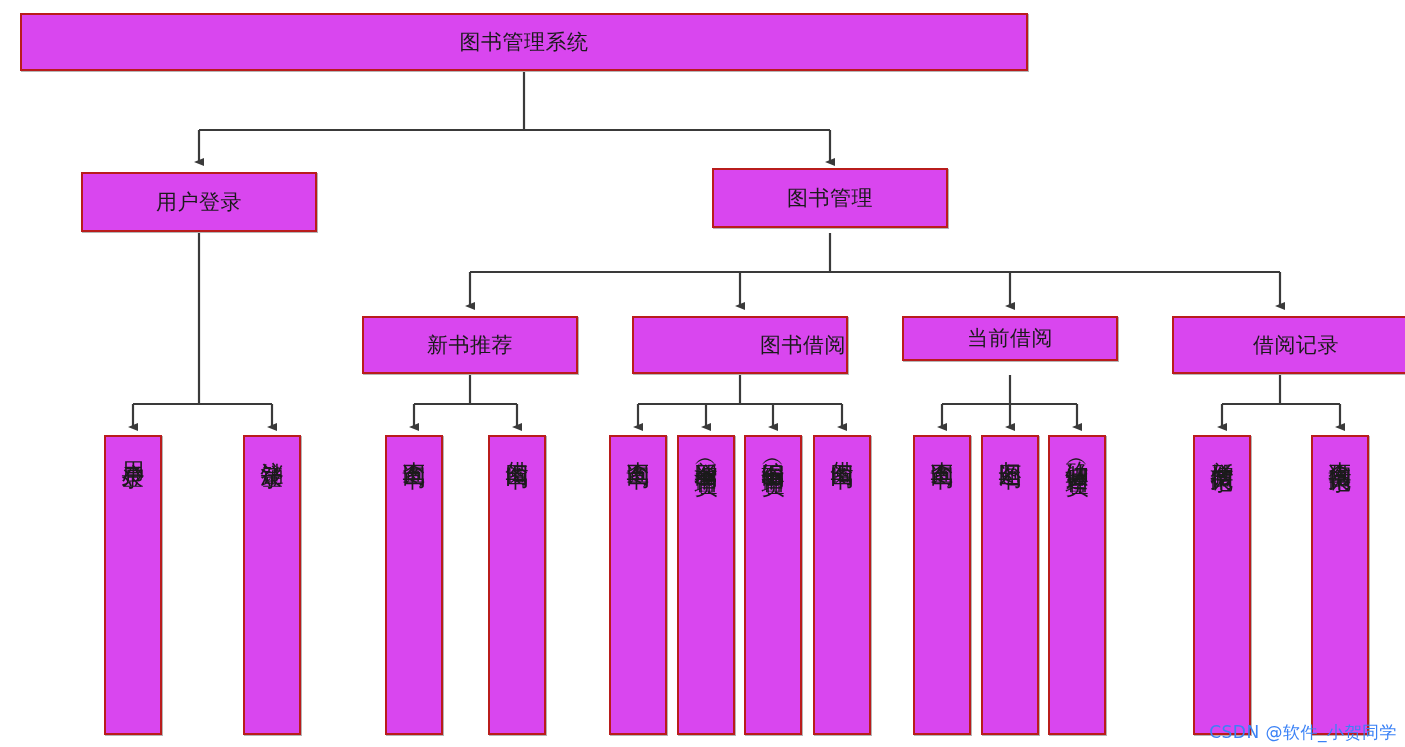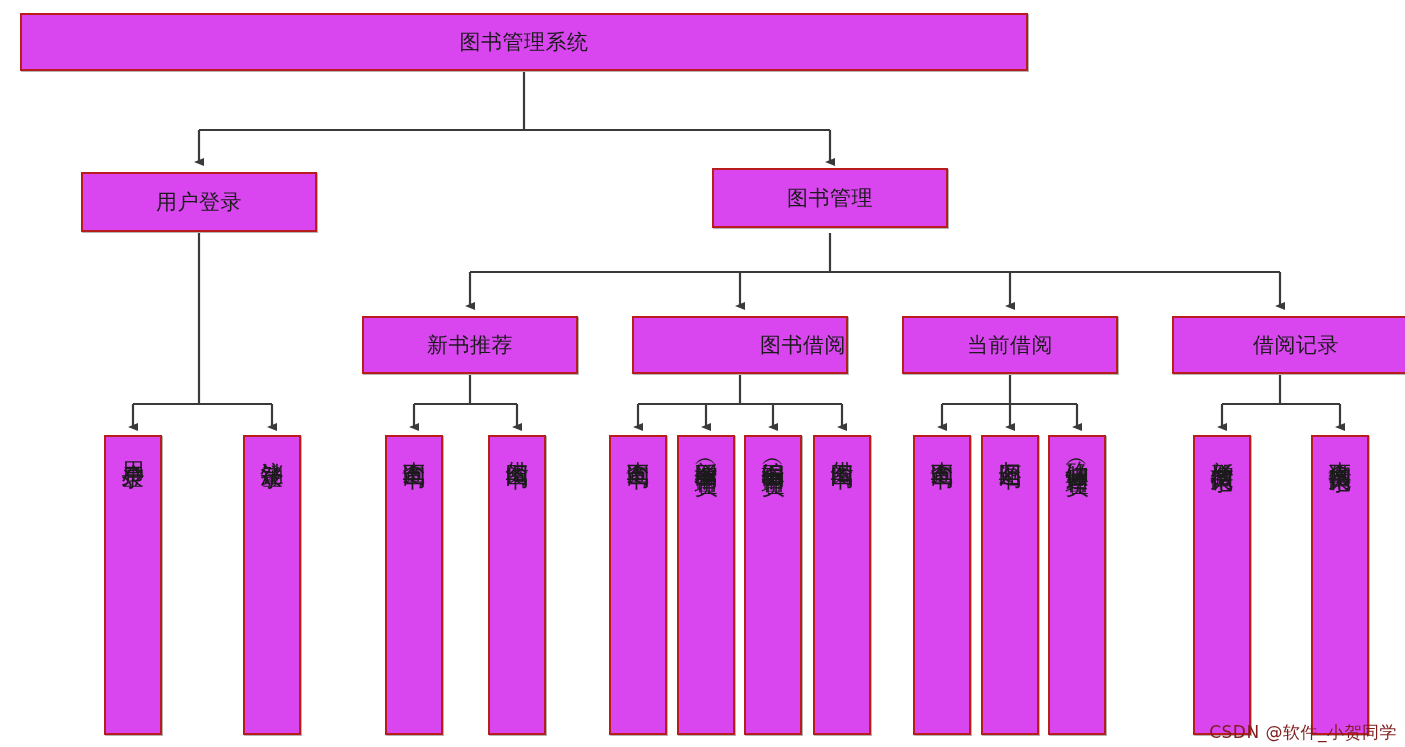--- a/index.html
+++ b/index.html
@@ -56,21 +56,21 @@
     text-orientation: upright;
     font-size: 23px;
     letter-spacing: 2px;
     line-height: 1;
   }
   #watermark {
     position: absolute;
     right: 8px;
     bottom: 3px;
     font-size: 17px;
-    color: #7f1d1d;
+    color: #3b82f6;
     letter-spacing: 0.5px;
     font-family: "DejaVu Sans", "Liberation Sans", sans-serif;
     white-space: pre;
   }
 </style>
 </head>
 <body>
 
 <div id="canvas">
 
@@ -137,21 +137,21 @@
   </div>
 
   <div class="node horiz" style="left:362px; top:316px; width:216px; height:58px;">
     <span class="lbl">新书推荐</span>
   </div>
 
   <div class="node horiz" style="left:632px; top:316px; width:216px; height:58px;justify-content:flex-end;">
     <span class="lbl">图书借阅</span>
   </div>
 
-  <div class="node horiz" style="left:902px; top:316px; width:216px; height:58px;align-items:center;">
+  <div class="node horiz" style="left:902px; top:316px; width:216px; height:45px;align-items:center;">
     <span class="lbl">当前借阅</span>
   </div>
 
   <div class="node horiz" style="left:1172px; top:316px; width:248px; height:58px;">
     <span class="lbl">借阅记录</span>
   </div>
 
   <div class="node vert" style="left:104px; top:435px; width:58px; height:300px;">
     <span class="lbl">用户登录</span>
   </div>

